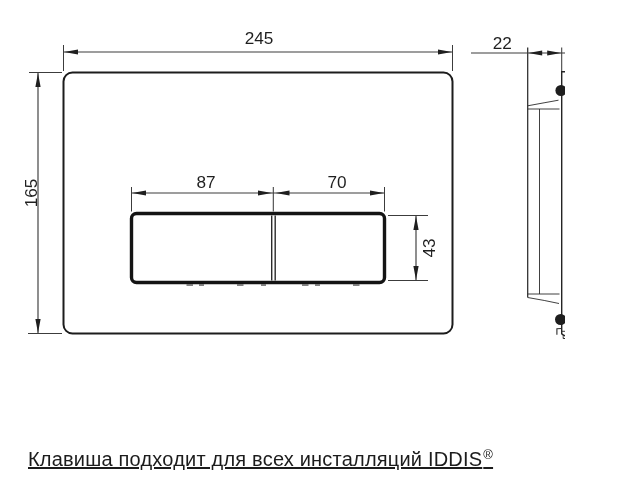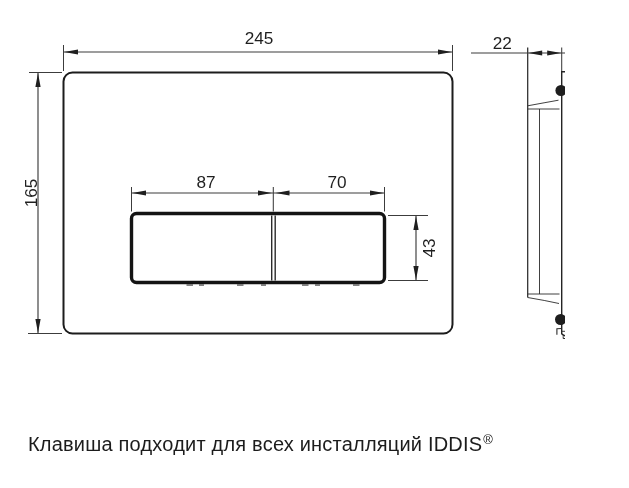--- a/index.html
+++ b/index.html
@@ -32,25 +32,26 @@
     fill: #1f1f1f;
   }
   .seam { fill: #4a4a4a; opacity: 0.85; }
   .dark-fill { fill: #1e1e1e; stroke: none; }
   .side-plate { fill: #ffffff; stroke: #242424; stroke-width: 1.4; }
   .side-band  { fill: #161616; stroke: none; }
 
   #caption {
     position: absolute;
     left: 28px;
-    top: 432px;
+    top: 447px;
     font-size: 20px;
     color: #1c1c1c;
     white-space: nowrap;
     letter-spacing: 0.2px;
+    text-decoration: underline;
   }
   #caption sup {
     font-size: 13px;
     vertical-align: 7px;
     margin-left: 1px;
   }
 </style>
 </head>
 <body>
 

